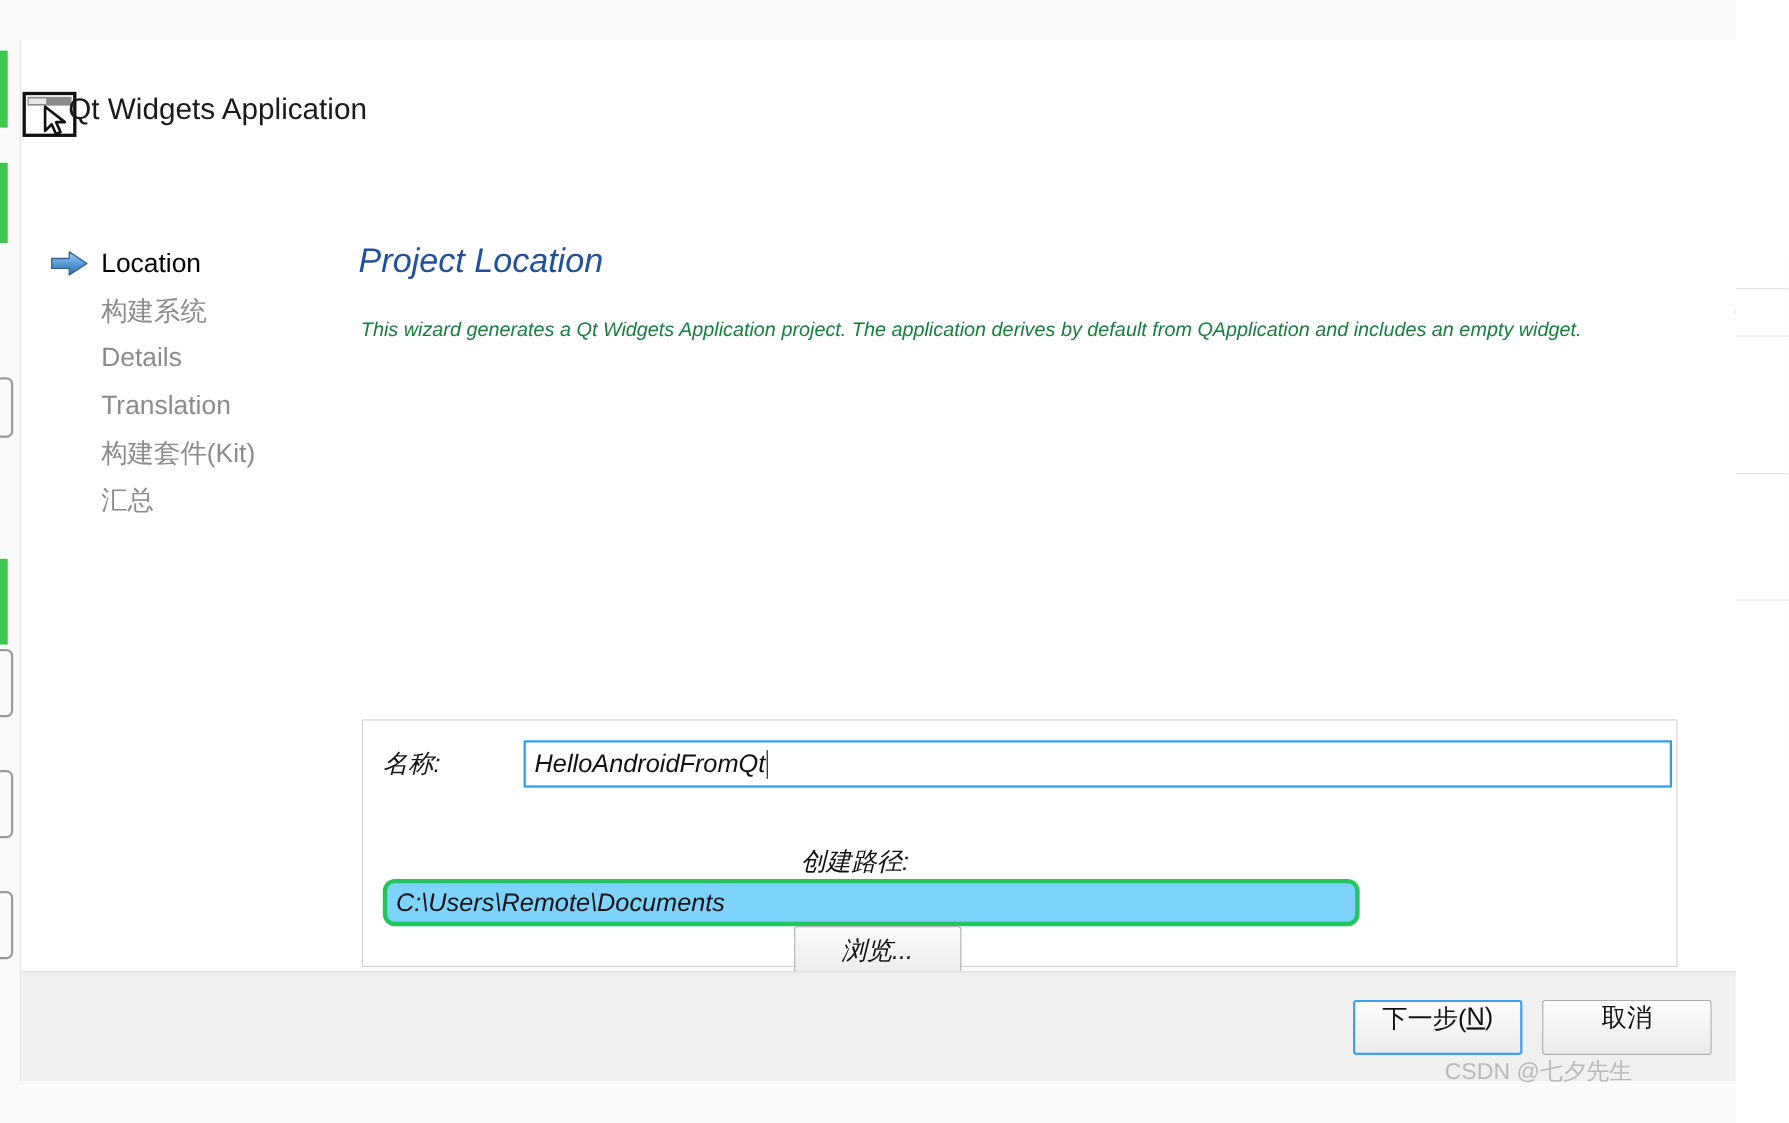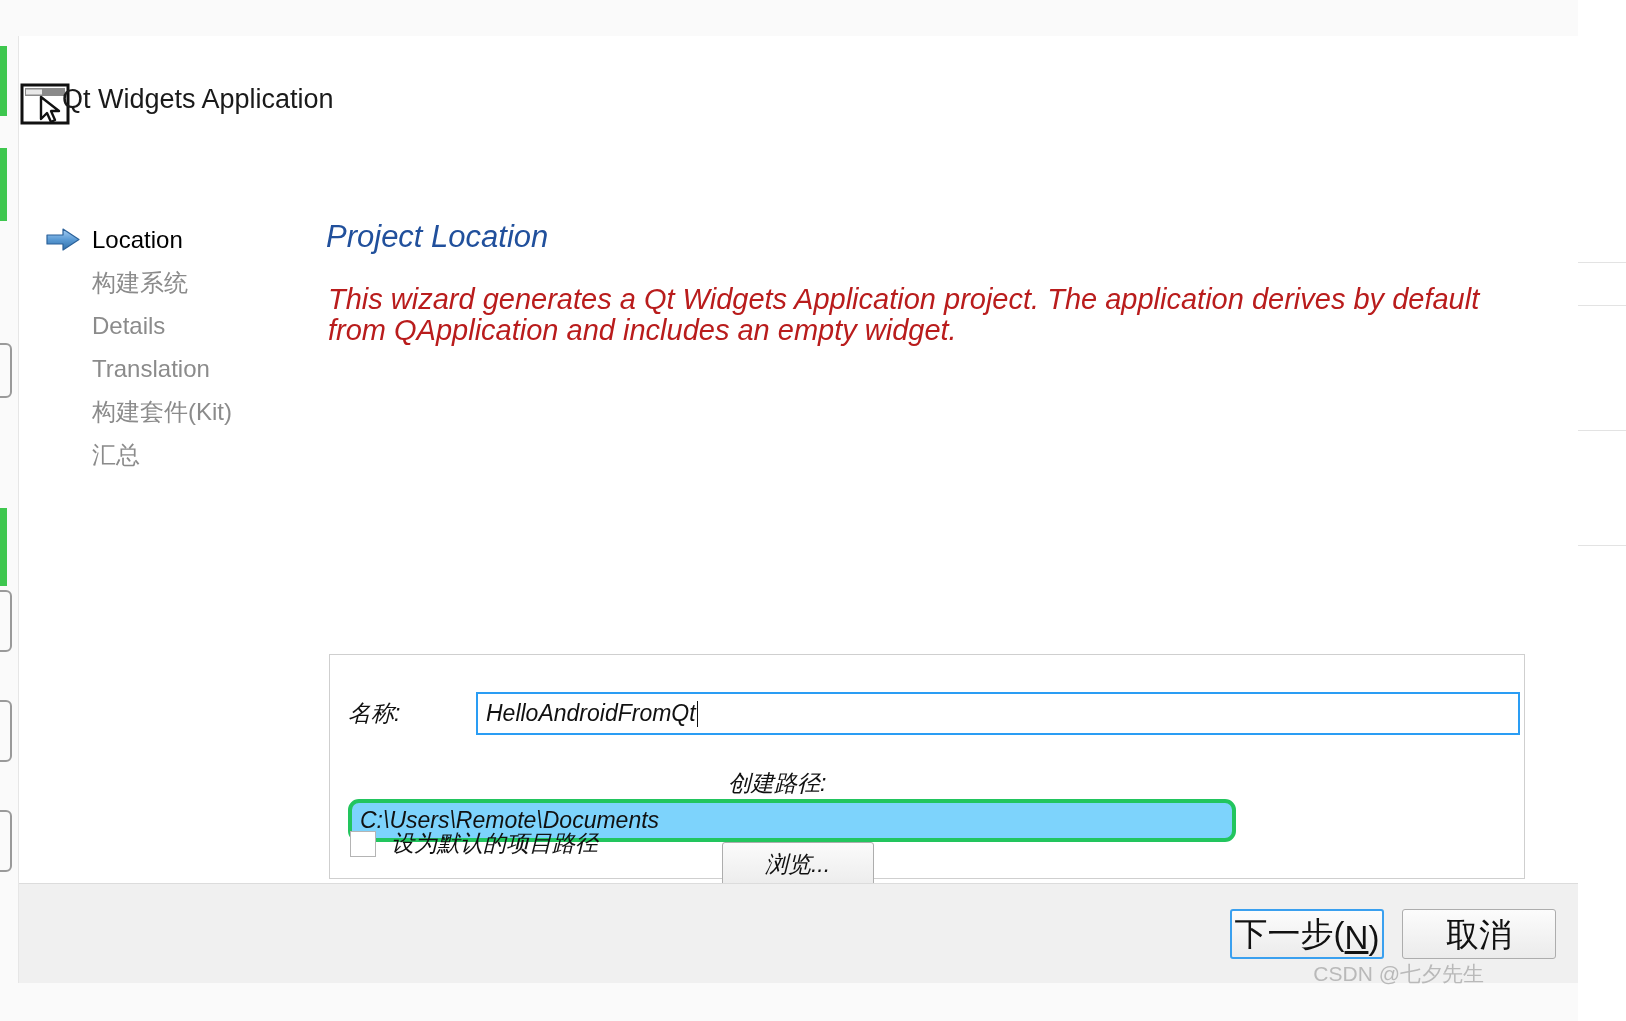--- a/index.html
+++ b/index.html
@@ -141,41 +141,41 @@
     top: 119px;
     font-size: 31px;
     color: #21509c;
     white-space: nowrap;
   }
   .page-desc {
     position: absolute;
     left: 2px;
     top: 184px;
     width: 1215px;
-    font-size: 29px;
+    font-size: 18px;
     line-height: 31px;
-    color: #b91c1c;
+    color: #15803d;
   }
 
   
   .groupbox {
     position: absolute;
     left: 3px;
     top: 554px;
     width: 1196px;
     height: 225px;
     border: 1px solid #cfcfcf;
     background: #ffffff;
   }
   .row {
     position: absolute;
     display: flex;
     align-items: center;
   }
-  .row-name { left: 18px; top: 37px; }
+  .row-name { left: 18px; top: 18px; }
   .row-path { left: 18px; top: 113px; flex-direction: column; }
 
   .field-label {
     font-size: 23px;
     color: #111;
     white-space: nowrap;
   }
   .row-name .field-label { width: 128px; }
   .row-path .field-label { width: 128px; }
 
@@ -259,27 +259,27 @@
     display: flex;
     align-items: center;
     justify-content: flex-end;
     padding-right: 22px;
     gap: 18px;
     position: relative;
   }
   .btn {
     width: 154px;
     height: 50px;
-    font-size: 33px;
+    font-size: 23px;
     color: #111;
     border: 1px solid #adadad;
     border-radius: 3px;
     background: linear-gradient(#fcfcfc, #ebebeb);
     display: flex;
-    align-items: flex-end;
+    align-items: flex-start;
     justify-content: center;
     white-space: nowrap;
     cursor: pointer;
   }
   .btn.primary {
     border: 2px solid #3aa0ef;
   }
   .btn u { text-decoration: underline; }
 
   .watermark {
@@ -377,24 +377,20 @@
           </div>
 
           <div class="row row-path">
             <div class="field-label">创建路径:</div>
             <div class="path-input">
               <span>C:\Users\Remote\Documents</span>
             </div>
             <div class="browse-btn">浏览...</div>
           </div>
 
-          <div class="checkbox-row">
-            <div class="checkbox-box"></div>
-            <div class="checkbox-label">设为默认的项目路径</div>
-          </div>
 
         </div>
 
       </div>
     </div>
 
     <div class="footer">
       <div class="btn primary">
         <span>下一步(</span>
           <u>N</u>

